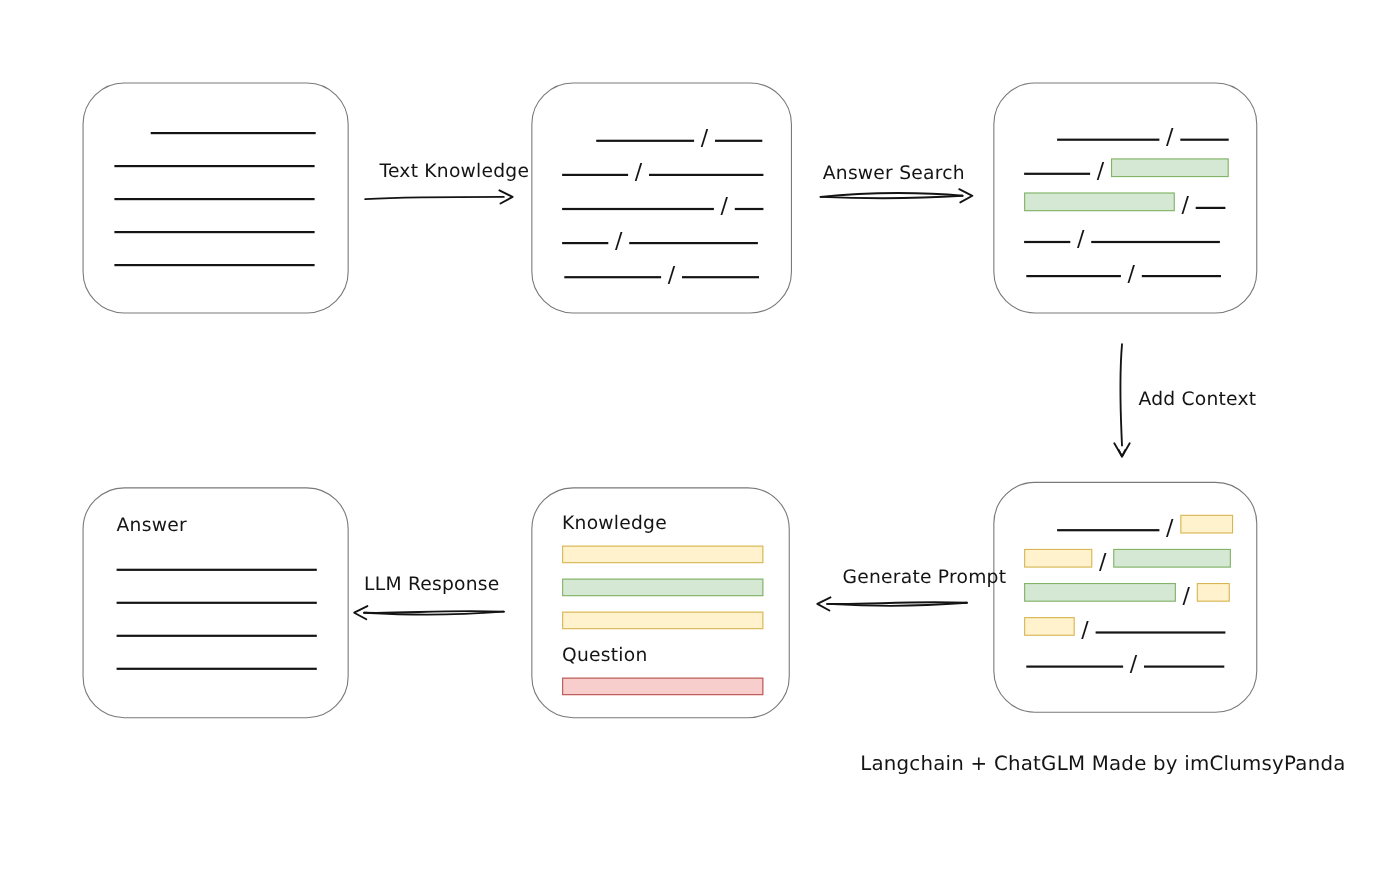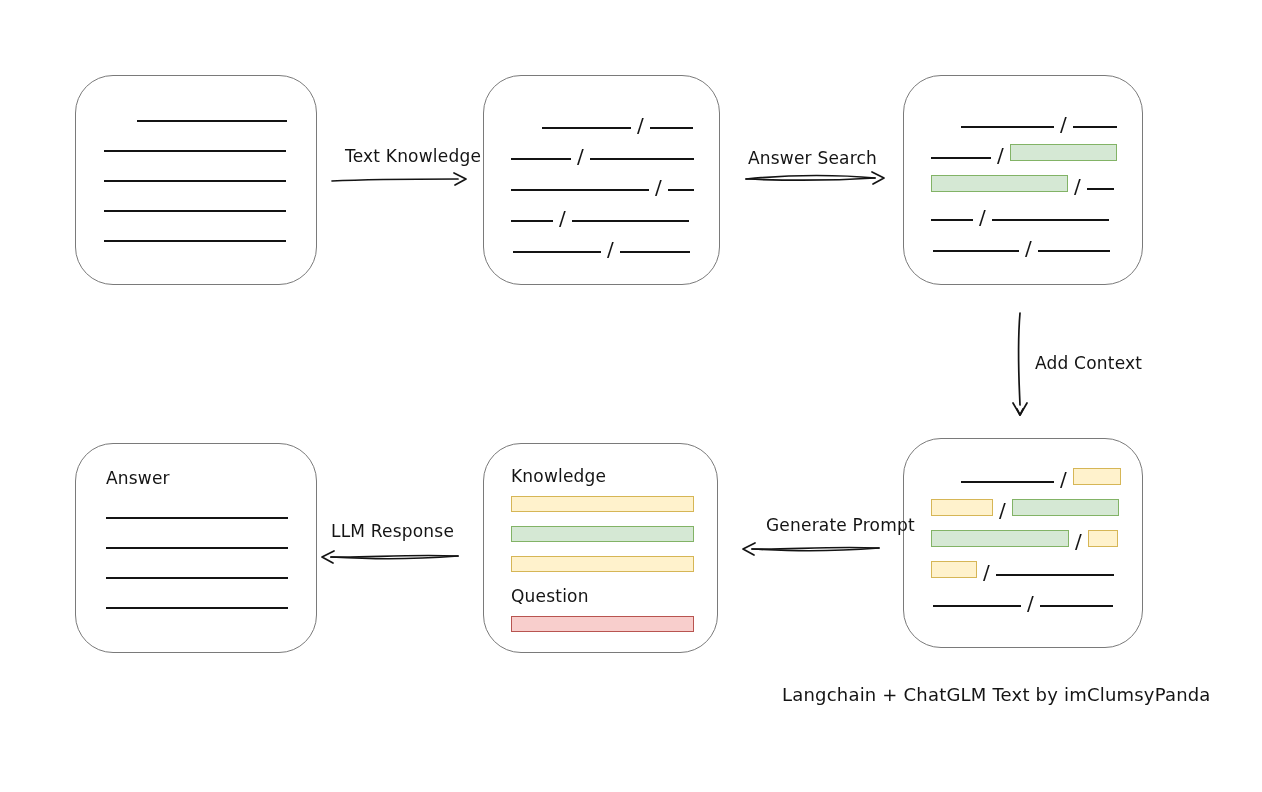--- a/index.html
+++ b/index.html
@@ -25,21 +25,21 @@
   .row-start .seg-chunk{height:16px;align-self:flex-start;}
   .seg-text{font-size:17px;line-height:20px;align-self:flex-start;letter-spacing:.2px;}
   .arrow-label{position:absolute;font-size:17px;white-space:nowrap;letter-spacing:.2px;}
   .arrow-svg{position:absolute;display:block;}
   .caption{position:absolute;font-size:18px;white-space:nowrap;letter-spacing:.2px;}
 </style>
 </head>
 <body>
 
 <div class="canvas" id="canvas">
-  <div class="caption" style="left: 782px; top: 684px;">Langchain + ChatGLM Text by imClumsyPanda</div>
+  <div class="caption" style="left: 782px; top: 684px;">Langchain + ChatGLM Made by imClumsyPanda</div>
 <div class="node" style="left: 75px; top: 75px; width: 242px; height: 210px;">
       <div class="node-content" style="padding: 16px 0px 0px 28px;">
         <div class="row row-end" style="height: 30px; margin-left: 33px;">
           <div class="seg-line" style="width: 150px;"></div>
         </div>
         <div class="row row-end" style="height: 30px;">
           <div class="seg-line" style="width: 182px;"></div>
         </div>
         <div class="row row-end" style="height: 30px;">
           <div class="seg-line" style="width: 182px;"></div>

